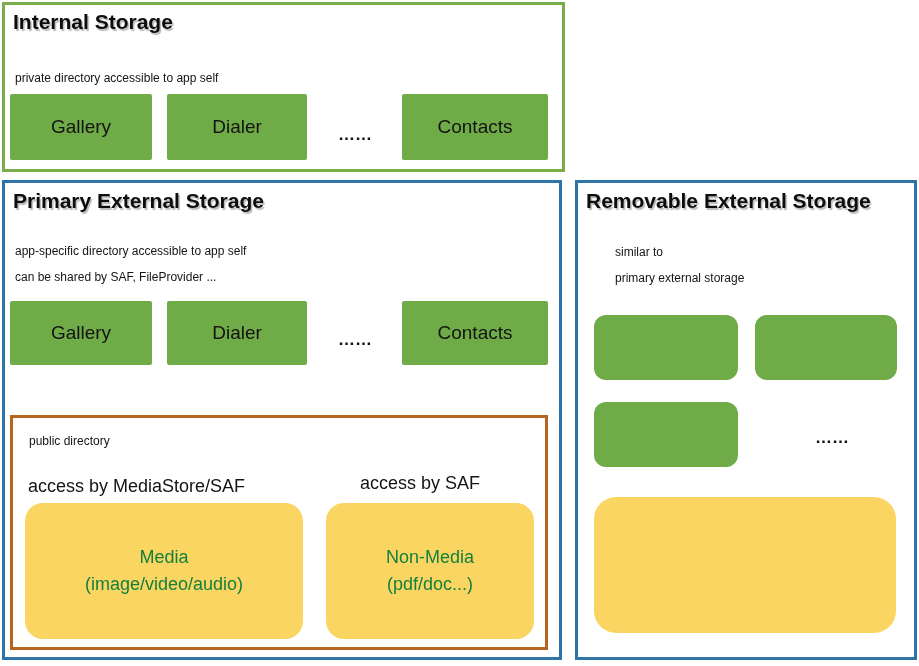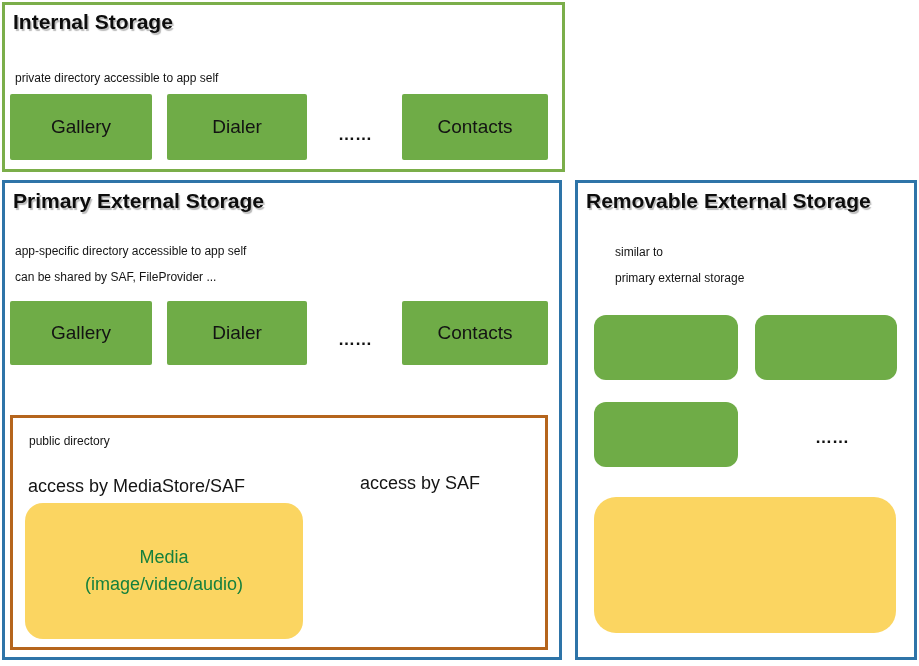--- a/index.html
+++ b/index.html
@@ -95,20 +95,24 @@
     <div class="chip p-b3">Contacts</div>
 
     <div class="box orange box-public">
       <p class="body-text u-title">public directory</p>
       <p class="body-text u-cap1">access by MediaStore/SAF</p>
       <p class="body-text u-cap2">access by SAF</p>
       <div class="pill u-p1">
         <span>Media</span>
         <span>(image/video/audio)</span>
       </div>
+      <div class="pill u-p2">
+        <span>Non-Media</span>
+        <span>(pdf/doc...)</span>
+      </div>
     </div>
   </section>
 
   <section class="box blue box-removable">
     <h2 class="title r-title">Removable External Storage</h2>
     <p class="body-text r-sub"><span>similar to</span><br><span>primary external storage</span></p>
     <div class="blank r-b1"></div>
     <div class="blank r-b2"></div>
     <div class="blank r-b3"></div>
     <div class="dots r-dots">……</div>

